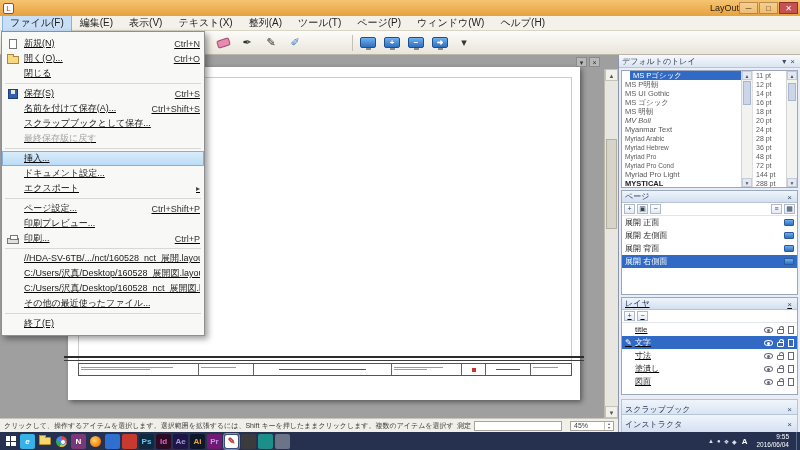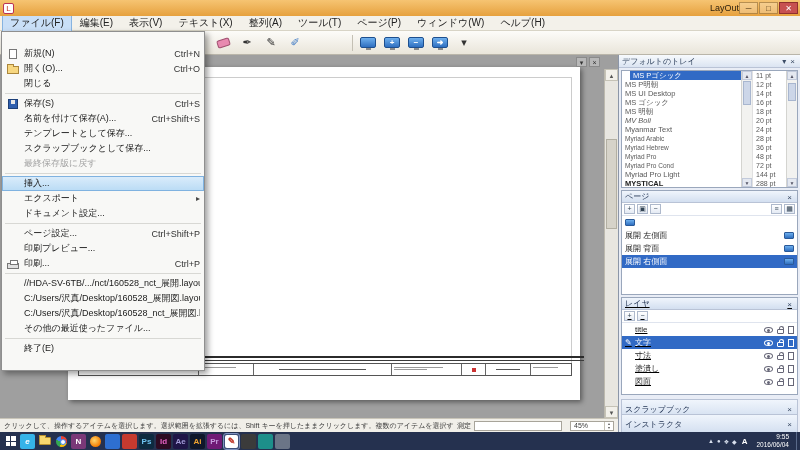--- a/index.html
+++ b/index.html
@@ -56,21 +56,21 @@
   .cctl { width:11px; height:10px; background:#b8b8b8; border:1px solid #8a8a8a; font-size:7px; line-height:9px;
     text-align:center; color:#333; }
   .vscroll { position:absolute; right:0; top:14px; bottom:0; width:14px; background:#e8e6e0; border-left:1px solid #bcb9ae; }
   .sarrow { position:absolute; left:0; width:13px; height:12px; font-size:6px; text-align:center; line-height:12px;
     color:#555; background:#f2f0ea; border:1px solid #c5c2b6; }
   .sarrow.up { top:0; } .sarrow.dn { bottom:0; }
   .vthumb { position:absolute; left:1px; top:70px; width:11px; height:90px; background:#d6d3c9; border:1px solid #b2afa2; }
 
   
   .filemenu { position:absolute; left:1px; top:31px; width:204px; background:#f8f8f6; border:1px solid #8f8f8f;
-    box-shadow:3px 3px 6px rgba(0,0,0,.38); padding:14px 0; z-index:70; }
+    box-shadow:3px 3px 6px rgba(0,0,0,.38); padding:4px 0; z-index:70;text-decoration:underline; }
   .fm-row { display:flex; align-items:center; height:15px; font-size:9px; color:#1a1a1a; padding-right:4px; }
   .fm-row.hl { background:linear-gradient(#dcedfb,#b9dbf5); box-shadow:inset 0 0 0 1px #7fb2e0; }
   .fm-row.dis { color:#a3a3a3; }
   .fm-label { white-space:nowrap; overflow:hidden; }
   .fm-short { margin-left:auto; color:#333; padding-left:8px; }
   .fm-sub { margin-left:auto; font-size:8px; color:#444; }
   .fm-sep { height:1px; background:#d8d8d4; margin:2px 3px; }
   .mi { width:22px; display:flex; align-items:center; justify-content:center; flex:none; }
   .mi-new { width:8px; height:10px; background:#fff; border:1px solid #777; }
   .mi-open { width:12px; height:8px; background:#f7d780; border:1px solid #ab873c; position:relative; margin-top:2px; }
@@ -308,43 +308,39 @@
         <span class="fm-label">保存(S)</span>
         <span class="fm-short">Ctrl+S</span>
       </div>
       <div class="fm-row">
         <span class="mi"></span>
         <span class="fm-label">名前を付けて保存(A)...</span>
         <span class="fm-short">Ctrl+Shift+S</span>
       </div>
       <div class="fm-row">
         <span class="mi"></span>
-        <span class="fm-label">テンプレートとして保存...</span>
-      </div>
-      <div class="fm-row">
-        <span class="mi"></span>
         <span class="fm-label">スクラップブックとして保存...</span>
       </div>
       <div class="fm-row dis">
         <span class="mi"></span>
         <span class="fm-label">最終保存版に戻す</span>
       </div>
       <div class="fm-sep"></div>
       <div class="fm-row hl">
         <span class="mi"></span>
         <span class="fm-label">挿入...</span>
       </div>
       <div class="fm-row">
         <span class="mi"></span>
+        <span class="fm-label">ドキュメント設定...</span>
+      </div>
+      <div class="fm-row">
+        <span class="mi"></span>
         <span class="fm-label">エクスポート</span>
         <span class="fm-sub">▸</span>
-      </div>
-      <div class="fm-row">
-        <span class="mi"></span>
-        <span class="fm-label">ドキュメント設定...</span>
       </div>
       <div class="fm-sep"></div>
       <div class="fm-row">
         <span class="mi"></span>
         <span class="fm-label">ページ設定...</span>
         <span class="fm-short">Ctrl+Shift+P</span>
       </div>
       <div class="fm-row">
         <span class="mi"></span>
         <span class="fm-label">印刷プレビュー...</span>
@@ -385,21 +381,21 @@
       <span>デフォルトのトレイ</span>
       <span class="sp"></span>
       <span class="hbtn">▾</span>
       <span class="hbtn">×</span>
     </div>
 
     <div class="panelbox fontbox">
       <div class="fontlist">
           <div class="font-row sel">MS Pゴシック</div>
           <div class="font-row">MS P明朝</div>
-          <div class="font-row">MS UI Desktop</div>
+          <div class="font-row">MS UI Gothic</div>
           <div class="font-row">MS ゴシック</div>
           <div class="font-row">MS 明朝</div>
           <div class="font-row it">MV Boli</div>
           <div class="font-row">Myanmar Text</div>
           <div class="font-row sm">Myriad Arabic</div>
           <div class="font-row sm">Myriad Hebrew</div>
           <div class="font-row sm">Myriad Pro</div>
           <div class="font-row sm">Myriad Pro Cond</div>
           <div class="font-row">Myriad Pro Light</div>
           <div class="font-row bd">MYSTICAL</div>
@@ -440,20 +436,21 @@
       <div class="ptools">
         <div class="pbtn">+</div>
         <div class="pbtn">▣</div>
         <div class="pbtn">−</div>
         <span class="sp"></span>
         <div class="pbtn">≡</div>
         <div class="pbtn">▦</div>
       </div>
       <div id="pages-list">
           <div class="prow">
+            <span class="lbl">展開 正面</span>
             <span class="pmon"></span>
           </div>
           <div class="prow">
             <span class="lbl">展開 左側面</span>
             <span class="pmon"></span>
           </div>
           <div class="prow">
             <span class="lbl">展開 背面</span>
             <span class="pmon"></span>
           </div>

